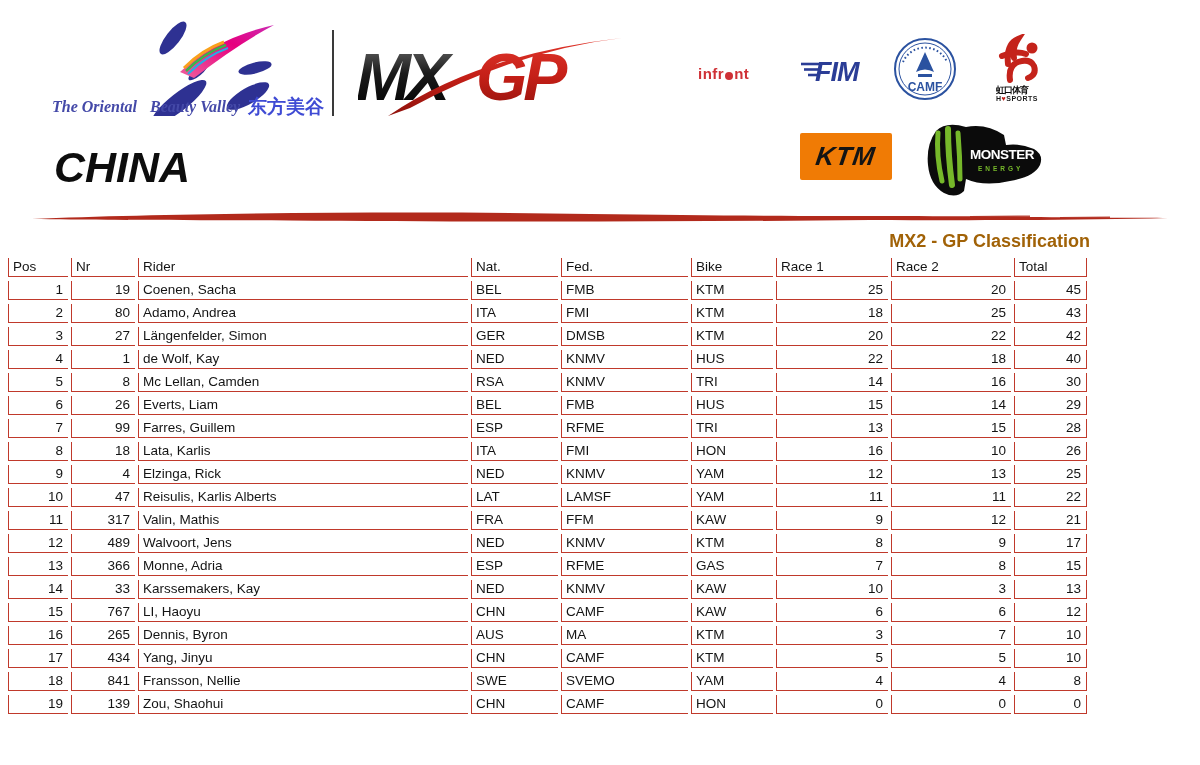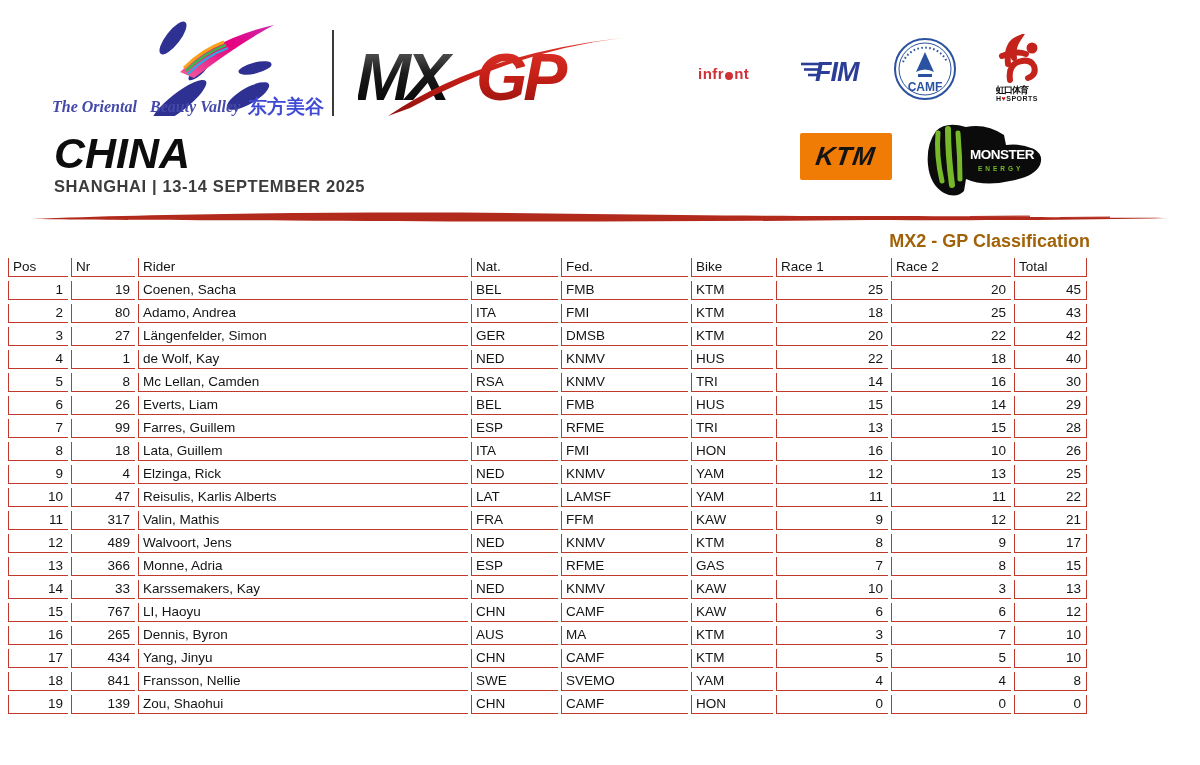--- a/index.html
+++ b/index.html
@@ -19,21 +19,21 @@
   .infront-logo{position:absolute;left:698px;top:60px;height:26px;display:flex;align-items:center;
     color:#cf3136;font-weight:700;font-size:15px;letter-spacing:.5px;font-family:"Liberation Sans",sans-serif;}
   .infront-dot{display:inline-block;width:8px;height:8px;border-radius:50%;background:#cf3136;margin:6px 1px 0 1px;}
   .fim-logo{position:absolute;left:799px;top:52px;}
   .camf-logo{position:absolute;left:891px;top:34px;}
   .hj-logo{position:absolute;left:996px;top:34px;width:52px;text-align:left;}
   .hj-cn{display:block;font-size:9px;line-height:9px;color:#0c0c0c;font-weight:700;letter-spacing:-1px;margin-top:-2px;}
   .hj-en{display:block;font-size:7px;line-height:8px;color:#1a1a1a;font-weight:700;letter-spacing:.5px;}
   .hj-en .hrt{color:#c4231b;}
 
-  .china-block{position:absolute;left:54px;top:130px;}
+  .china-block{position:absolute;left:54px;top:144px;}
   .china-title{font-size:43px;line-height:46px;font-weight:900;font-style:italic;letter-spacing:0px;color:#0d0d0d;}
   .china-sub{font-size:16.5px;font-weight:700;color:#3c3c3c;letter-spacing:.6px;margin-top:1px;}
 
   .ktm-logo{position:absolute;left:800px;top:133px;width:92px;height:47px;background:#f07b05;
     display:flex;align-items:center;justify-content:center;border-radius:2px;}
   .ktm-text{font-weight:900;font-style:italic;font-size:26px;color:#141414;letter-spacing:1px;transform:skewX(-8deg);}
   .monster-logo{position:absolute;left:922px;top:117px;width:122px;height:82px;}
 
   .brush{position:absolute;left:30px;top:209px;width:1140px;height:18px;}
 
@@ -136,21 +136,20 @@
         <path d="M14,46 Q12,32 22,28 Q34,24 38,32 Q41,41 32,44"></path>
       </g>
       <circle cx="36" cy="14" r="5.5" fill="#c4231b"></circle>
     </svg>
     <span class="hj-cn">虹口体育</span>
     <span class="hj-en"><span>H</span><span class="hrt">♥</span><span>SPORTS</span></span>
   </div>
 
   <div class="china-block">
     <div class="china-title">CHINA</div>
-    <div class="china-sub">SHANGHAI | 13-14 SEPTEMBER 2025</div>
   </div>
 
   <div class="ktm-logo">
     <span class="ktm-text">KTM</span>
   </div>
 
   <svg class="monster-logo" viewBox="0 0 122 82">
     <path d="M14,14 Q4,28 6,48 Q8,68 22,76 Q34,82 42,74 L44,62 Q62,70 88,64 Q112,60 118,48 Q122,38 112,32 Q98,26 84,28 L82,18 Q64,6 44,10 Q24,4 14,14 Z" fill="#0b0b0b"></path>
     <g fill="none" stroke="#76b82a" stroke-linecap="round">
       <path d="M16,16 Q14,38 20,64" stroke-width="5"></path>
@@ -268,21 +267,21 @@
           <td>ESP</td>
           <td>RFME</td>
           <td>TRI</td>
           <td class="num">13</td>
           <td class="num">15</td>
           <td class="num">28</td>
         </tr>
         <tr>
           <td class="num">8</td>
           <td class="num">18</td>
-          <td>Lata, Guillem</td>
+          <td>Lata, Karlis</td>
           <td>ITA</td>
           <td>FMI</td>
           <td>HON</td>
           <td class="num">16</td>
           <td class="num">10</td>
           <td class="num">26</td>
         </tr>
         <tr>
           <td class="num">9</td>
           <td class="num">4</td>

